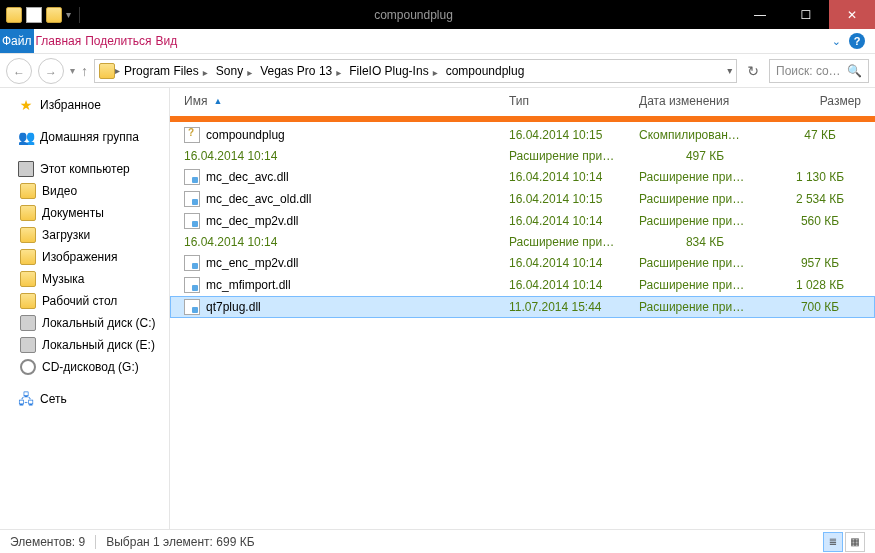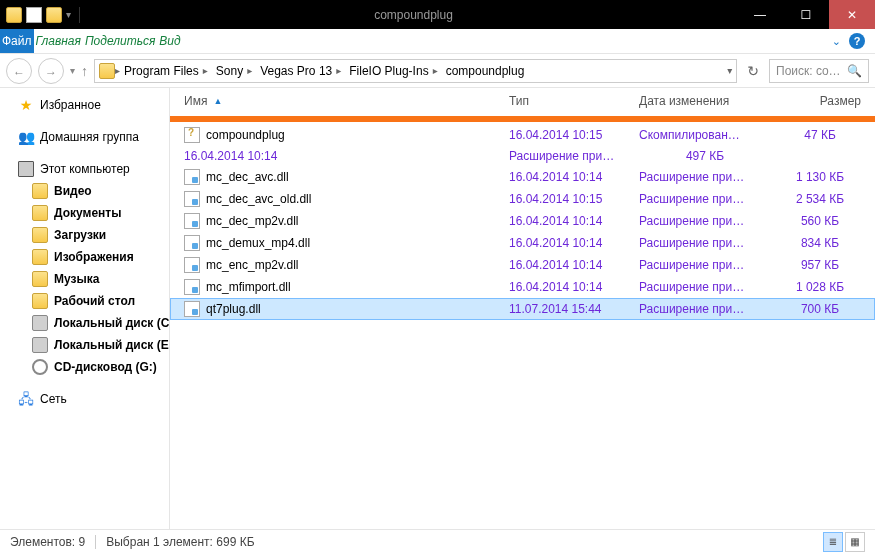--- a/index.html
+++ b/index.html
@@ -9,50 +9,50 @@
 .title-bar .tb-icons { display: flex; gap: 4px; padding: 0 6px; align-items: center; }
 .title-bar .tb-icons .fi { width: 16px; height: 16px; display: inline-block; }
 .title-bar .title-text { flex: 1; text-align: center; font-size: 12px; color: #999; }
 .title-bar .win-controls { display: flex; height: 100%; }
 .title-bar .win-controls div { width: 46px; height: 100%; display: flex; align-items: center; justify-content: center; color: #fff; font-size: 12px; }
 .title-bar .win-controls .close { background: #c75050; }
 
 .ribbon-tabs { height: 25px; display: flex; align-items: stretch; border-bottom: 1px solid #e5e5e5; font-size: 12px; }
 .ribbon-tabs .tab { padding: 0 2px; display: flex; align-items: center; cursor: pointer; }
 .ribbon-tabs .tab.file { background: #1979ca; color: #fff; }
-.ribbon-tabs .tab:not(.file) { color: #15803d; font-style: italic; }
+.ribbon-tabs .tab:not(.file) { color: #be185d; }
 .ribbon-tabs .spacer { flex: 1; }
 .ribbon-tabs .right-icons { display: flex; align-items: center; gap: 8px; padding-right: 10px; }
 
 .addr-row { height: 34px; display: flex; align-items: center; padding: 4px 6px; gap: 6px; border-bottom: 1px solid #e5e5e5; }
 .nav-btn { width: 26px; height: 26px; border: 1px solid #ccc; border-radius: 50%; display: flex; align-items: center; justify-content: center; color: #888; font-size: 12px; }
 .addr-bar { flex: 1; height: 24px; border: 1px solid #ccc; display: flex; align-items: center; font-size: 12px; padding: 0 4px; overflow: hidden; }
-.addr-bar .crumb { padding: 0 4px; display: flex; align-items: center; gap: 4px; white-space: nowrap; }
+.addr-bar .crumb { padding: 0 4px; display: flex; align-items: flex-end; gap: 4px; white-space: nowrap; }
 .addr-bar .sep { color: #666; font-size: 10px; }
 .search-box { width: 100px; height: 24px; border: 1px solid #ccc; display: flex; align-items: center; font-size: 12px; padding: 0 6px; color: #888; }
 
 .body-area { display: flex; position: absolute; top: 88px; bottom: 24px; left: 0; right: 0; }
 
 .tree { width: 170px; border-right: 1px solid #e5e5e5; padding: 6px 0; font-size: 12px; overflow: hidden; }
 .tree .node { padding: 3px 0 3px 18px; display: flex; align-items: center; gap: 6px; white-space: nowrap; cursor: pointer; }
-.tree .node.sub { padding-left: 32px; font-weight: bold; }
+.tree .node.sub { padding-left: 20px; }
 .tree .sect { margin-bottom: 10px; }
 .tree .ico { width: 16px; height: 16px; display: inline-block; flex-shrink: 0; }
 
 .list { flex: 1; font-size: 12px; }
 .cols { display: grid; grid-template-columns: 1fr 130px 140px 90px; padding: 4px 10px 6px 10px; border-bottom: 6px solid #f97316; color: #555; }
 .cols .col { padding: 2px 4px; display: flex; align-items: center; gap: 6px; }
 .cols .sort-arrow { color: #1979ca; font-size: 9px; }
 .rows { padding-top: 2px; }
 .row { display: grid; grid-template-columns: 1fr 130px 140px 90px; padding: 2px 10px; align-items: center; }
 .row.selected { background: #cde8ff; border: 1px solid #7abdff; padding: 1px 9px; }
 .row .cell { padding: 1px 4px; white-space: nowrap; overflow: hidden; text-overflow: ellipsis; }
 .row .cell.name { display: flex; align-items: center; gap: 6px; }
 .row .cell.size { text-align: center; }
-.row .cell.date, .row .cell.type, .row .cell.size { color: #6d28d9; }
+.row .cell.date, .row .cell.type, .row .cell.size { color: #4d7c0f; }
 .row .fico { width: 16px; height: 16px; flex-shrink: 0; }
 
 .status { position: absolute; bottom: 0; left: 0; right: 0; height: 24px; border-top: 1px solid #e5e5e5; display: flex; align-items: center; font-size: 12px; padding: 0 10px; color: #444; }
 .status .sep-v { width: 1px; height: 14px; background: #ccc; margin: 0 10px; }
 .status .view-icons { margin-left: auto; display: flex; gap: 2px; }
 .status .view-icons div { width: 20px; height: 20px; border: 1px solid #ccc; display: flex; align-items: center; justify-content: center; }
 .status .view-icons div.active { background: #d0e7ff; border-color: #7abdff; }
 
 
 .ico-folder { background: linear-gradient(#fce28c,#f7c94b); border: 1px solid #caa33a; border-radius: 2px; }
@@ -253,24 +253,20 @@
         <div class="row">
           <div class="cell name">
             <span class="fico fico-dll"></span>
             <span>mc_dec_mp2v.dll</span>
           </div>
           <div class="cell date">16.04.2014 10:14</div>
           <div class="cell type">Расширение при…</div>
           <div class="cell size">560 КБ</div>
         </div>
         <div class="row">
-          <div class="cell name">
-            <span class="fico fico-dll"></span>
-            <span>mc_demux_mp4.dll</span>
-          </div>
           <div class="cell date">16.04.2014 10:14</div>
           <div class="cell type">Расширение при…</div>
           <div class="cell size">834 КБ</div>
         </div>
         <div class="row">
           <div class="cell name">
             <span class="fico fico-dll"></span>
             <span>mc_enc_mp2v.dll</span>
           </div>
           <div class="cell date">16.04.2014 10:14</div>

